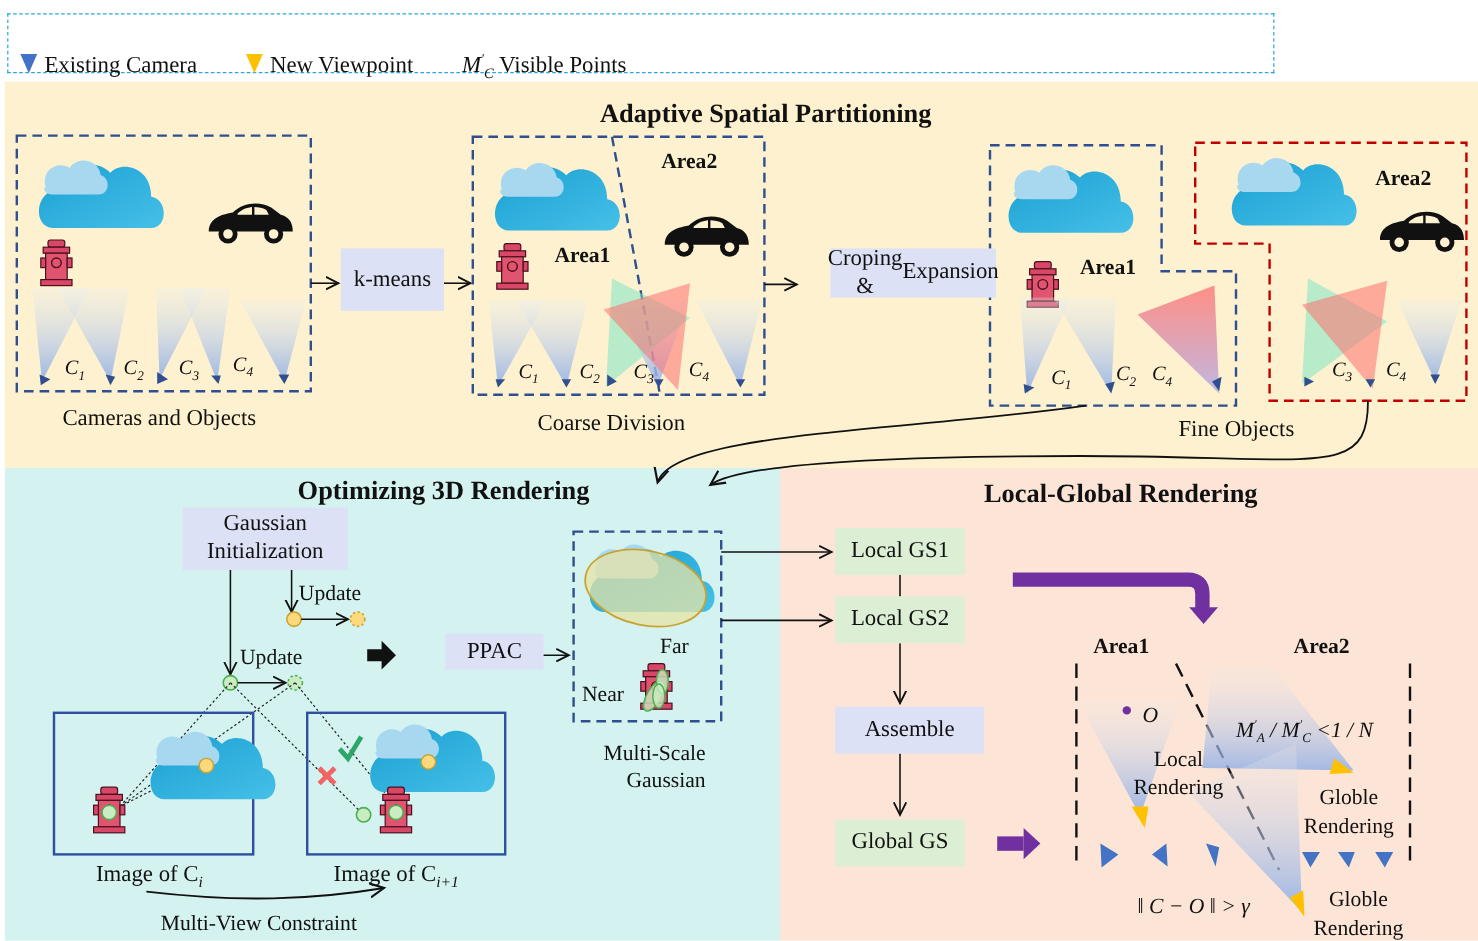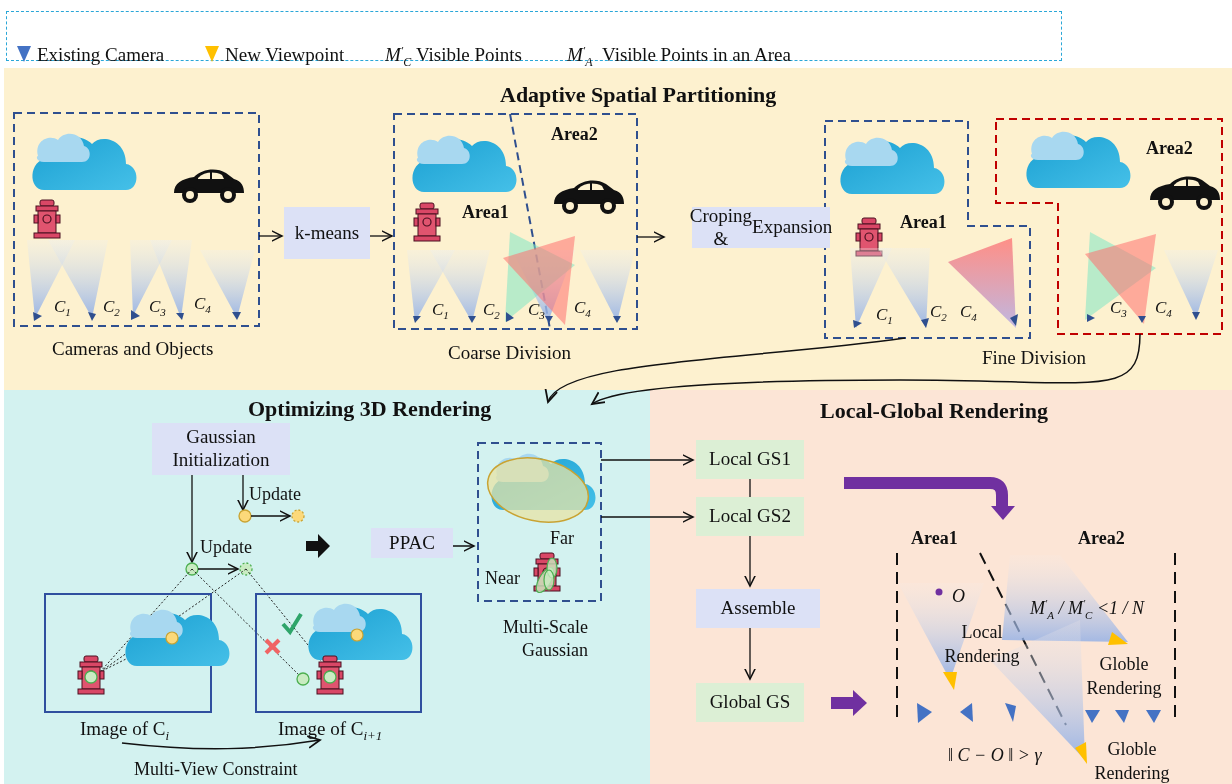--- a/index.html
+++ b/index.html
@@ -24,23 +24,20 @@
 
 <div class="abs legend">
   <div class="legend-item" style="left:10px">
     <span style="display:inline-block;width:0;height:0;border-left:7px solid transparent;border-right:7px solid transparent;border-top:16px solid #4472c4;vertical-align:-1px;margin-right:6px;"></span><span>Existing Camera</span>
   </div>
   <div class="legend-item" style="left:198px">
     <span style="display:inline-block;width:0;height:0;border-left:7px solid transparent;border-right:7px solid transparent;border-top:16px solid #ffc000;vertical-align:-1px;margin-right:6px;"></span><span>New Viewpoint</span>
   </div>
   <div class="legend-item" style="left:378px">
     <span class="ital">M<sup style="font-size:11px">′</sup><sub style="font-size:12px">C</sub></span>&nbsp;<span>Visible Points</span>
-  </div>
-  <div class="legend-item" style="left:560px">
-    <span class="ital">M<sup style="font-size:11px">′</sup><sub style="font-size:12px">A</sub></span>&nbsp;&nbsp;<span>Visible Points in an Area</span>
   </div>
 </div>
 
 <div class="abs panel-top"></div>
 <div class="abs panel-left"></div>
 <div class="abs panel-right"></div>
 
 <div class="abs section-title" style="left:500px;top:82px">Adaptive Spatial Partitioning</div>
 <div class="abs section-title" style="left:248px;top:396px">Optimizing 3D Rendering</div>
 <div class="abs section-title" style="left:820px;top:398px">Local-Global Rendering</div>
@@ -236,21 +233,21 @@
 </svg>
 
 <div class="box bluebox" style="left:284px;top:207px;width:86px;height:52px">k-means</div>
 <div class="box bluebox" style="left:692px;top:207px;width:138px;height:41px;flex-direction:row">
   <span>Croping &amp;</span>
   <span>Expansion</span>
 </div>
 
 <div class="caption" style="left:52px;top:338px">Cameras and Objects</div>
 <div class="caption" style="left:448px;top:342px">Coarse Division</div>
-<div class="caption" style="left:982px;top:347px">Fine Division</div>
+<div class="caption" style="left:982px;top:347px">Fine Objects</div>
 
 <div class="caption bold" style="left:551px;top:124px;font-size:18px">Area2</div>
 <div class="caption bold" style="left:462px;top:202px;font-size:18px">Area1</div>
 <div class="caption bold" style="left:900px;top:212px;font-size:18px">Area1</div>
 <div class="caption bold" style="left:1146px;top:138px;font-size:18px">Area2</div>
 
 <div class="caption ital" style="left:54px;top:297px;font-size:17px">C<sub style="font-size:11px">1</sub></div>
 <div class="caption ital" style="left:103px;top:297px;font-size:17px">C<sub style="font-size:11px">2</sub></div>
 <div class="caption ital" style="left:149px;top:297px;font-size:17px">C<sub style="font-size:11px">3</sub></div>
 <div class="caption ital" style="left:194px;top:294px;font-size:17px">C<sub style="font-size:11px">4</sub></div>

